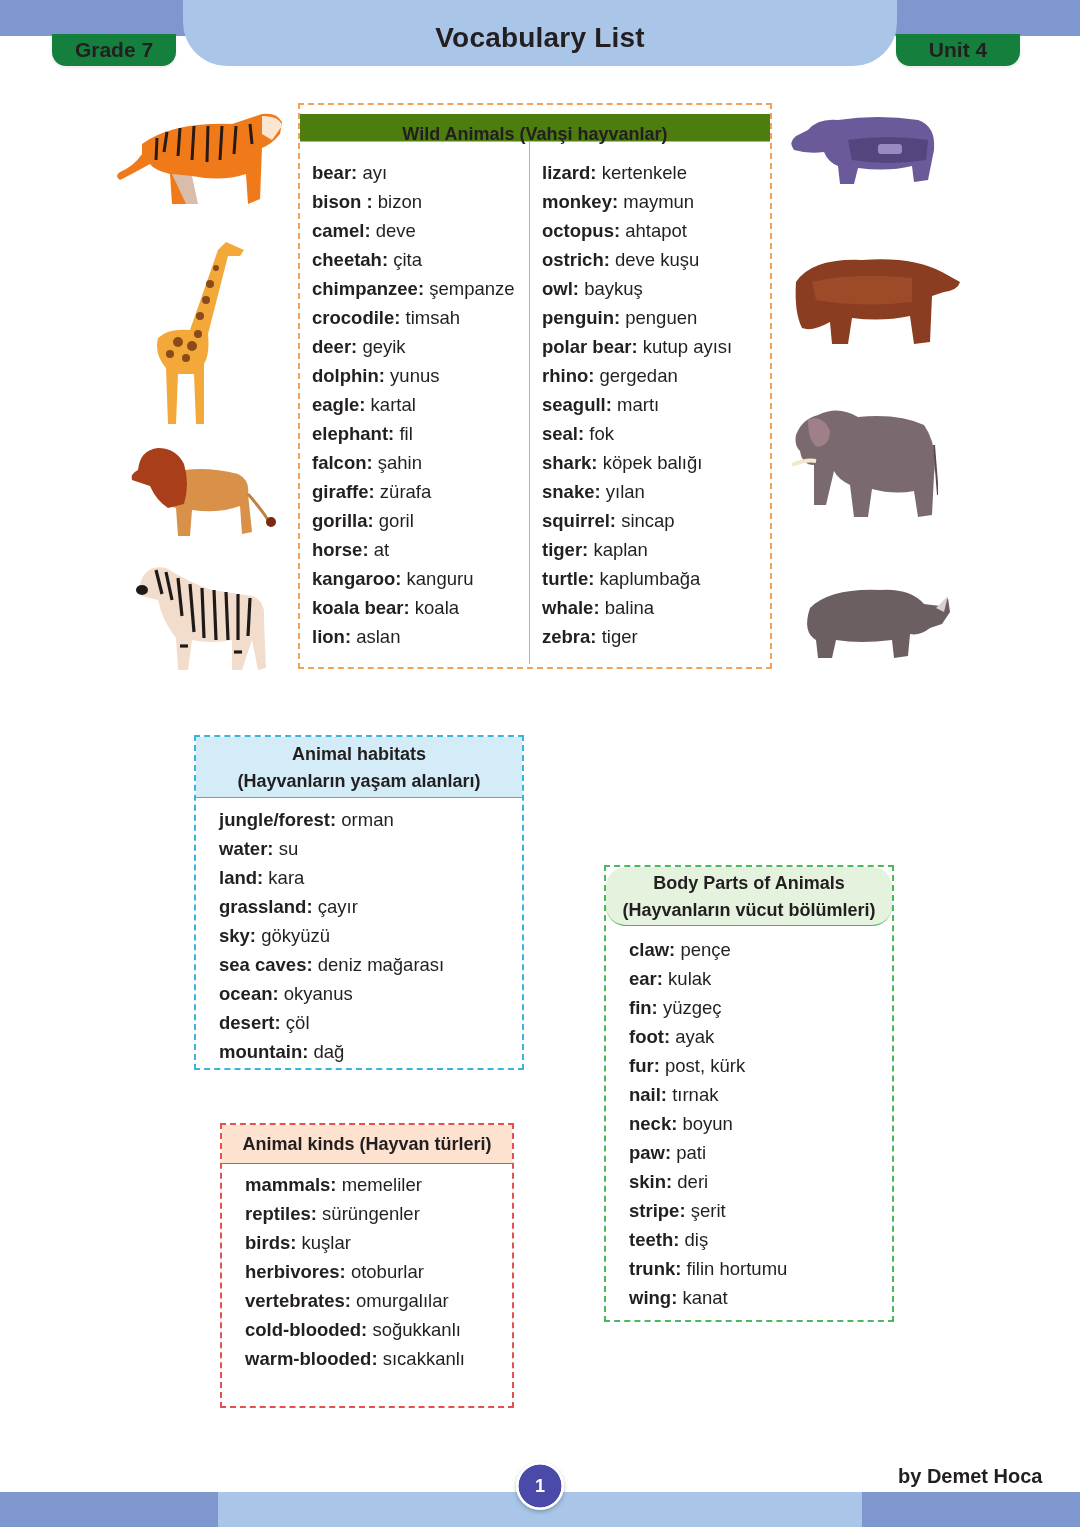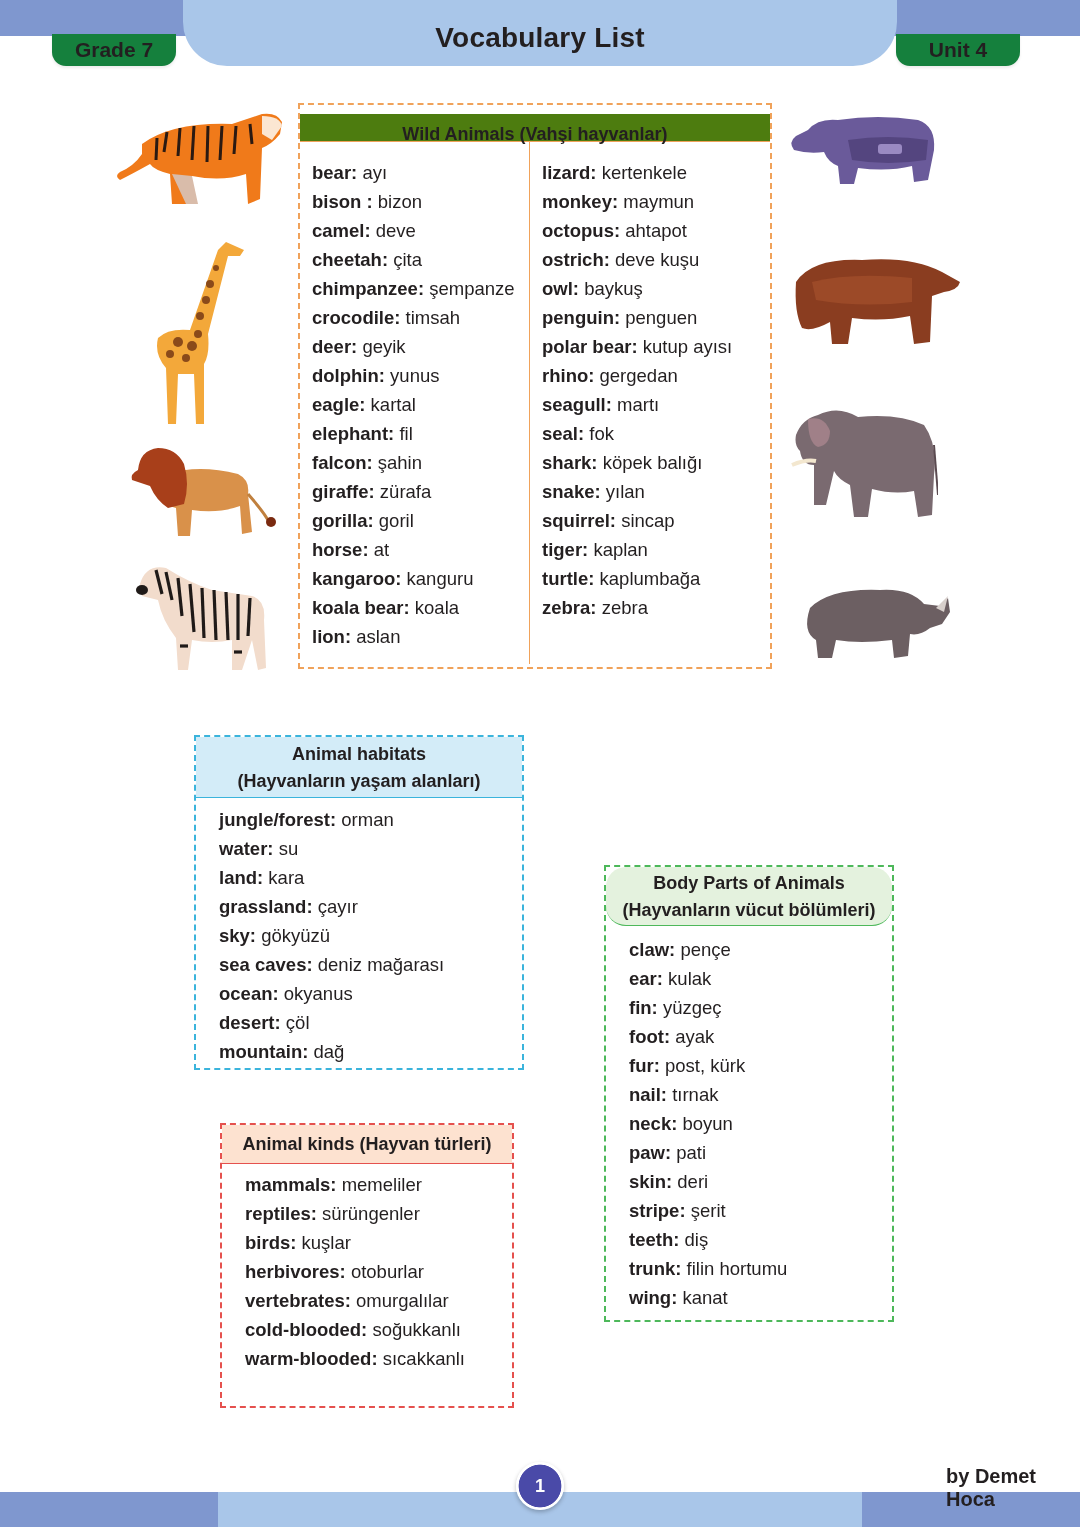--- a/index.html
+++ b/index.html
@@ -46,21 +46,21 @@
   
   .animal { position: absolute; }
 
   
   .bottom-band { position: absolute; left: 0; top: 1492px; width: 1080px; height: 35px; background: #7f97cf; }
   .bottom-center { position: absolute; left: 218px; top: 1492px; width: 644px; height: 35px; background: #a9c6e9; }
   .page-num { position: absolute; left: 516px; top: 1462px; width: 48px; height: 48px; border-radius: 50%;
               background: radial-gradient(circle at 50% 50%, #4a4aa8 0 62%, #ffffff 64% 80%, #d9d9d9 82%);
               box-shadow: 0 2px 4px rgba(0,0,0,0.25); display: flex; align-items: center; justify-content: center; }
   .page-num span { color: #fff; font-weight: bold; font-size: 18px; }
-  .author { position: absolute; left: 898px; top: 1465px; font-size: 20px; font-weight: bold; color: #231f20; margin-left: 48px; }
+  .author { position: absolute; left: 898px; top: 1465px; font-size: 20px; font-weight: bold; color: #231f20; }
 </style>
 </head>
 <body>
 
 <div class="top-band"></div>
 <div class="title-tab">
   <span>Vocabulary List</span>
 </div>
 <div class="corner-tab corner-left">Grade 7</div>
 <div class="corner-tab corner-right">Unit 4</div>
@@ -152,21 +152,22 @@
       <div class="entry"><b>penguin:</b> <span class="tr">penguen</span></div>
       <div class="entry"><b>polar bear:</b> <span class="tr">kutup ayısı</span></div>
       <div class="entry"><b>rhino:</b> <span class="tr">gergedan</span></div>
       <div class="entry"><b>seagull:</b> <span class="tr">martı</span></div>
       <div class="entry"><b>seal:</b> <span class="tr">fok</span></div>
       <div class="entry"><b>shark:</b> <span class="tr">köpek balığı</span></div>
       <div class="entry"><b>snake:</b> <span class="tr">yılan</span></div>
       <div class="entry"><b>squirrel:</b> <span class="tr">sincap</span></div>
       <div class="entry"><b>tiger:</b> <span class="tr">kaplan</span></div>
       <div class="entry"><b>turtle:</b> <span class="tr">kaplumbağa</span></div>
-      <div class="entry"><b>zebra:</b> <span class="tr">zebra</span></div>
+      <div class="entry"><b>whale:</b> <span class="tr">balina</span></div>
+      <div class="entry"><b>zebra:</b> <span class="tr">tiger</span></div>
     </div>
   </div>
 </div>
 
 <svg class="animal" style="left:788px;top:110px" width="150" height="80" viewBox="0 0 150 80">
   <path d="M20 20 Q30 8 50 10 Q90 4 130 10 Q148 16 146 40 L140 70 L126 72 L124 56 Q100 62 70 58 L66 74 L52 74 L50 56 Q40 52 36 42 Q20 44 6 40 Q0 32 8 26 Z" fill="#6a5a9a"></path>
   <path d="M60 30 Q100 24 140 30 L138 50 Q100 56 64 50 Z" fill="#54457f"></path>
   <rect x="90" y="34" width="24" height="10" rx="3" fill="#9a8ac2"></rect>
 </svg>
 

